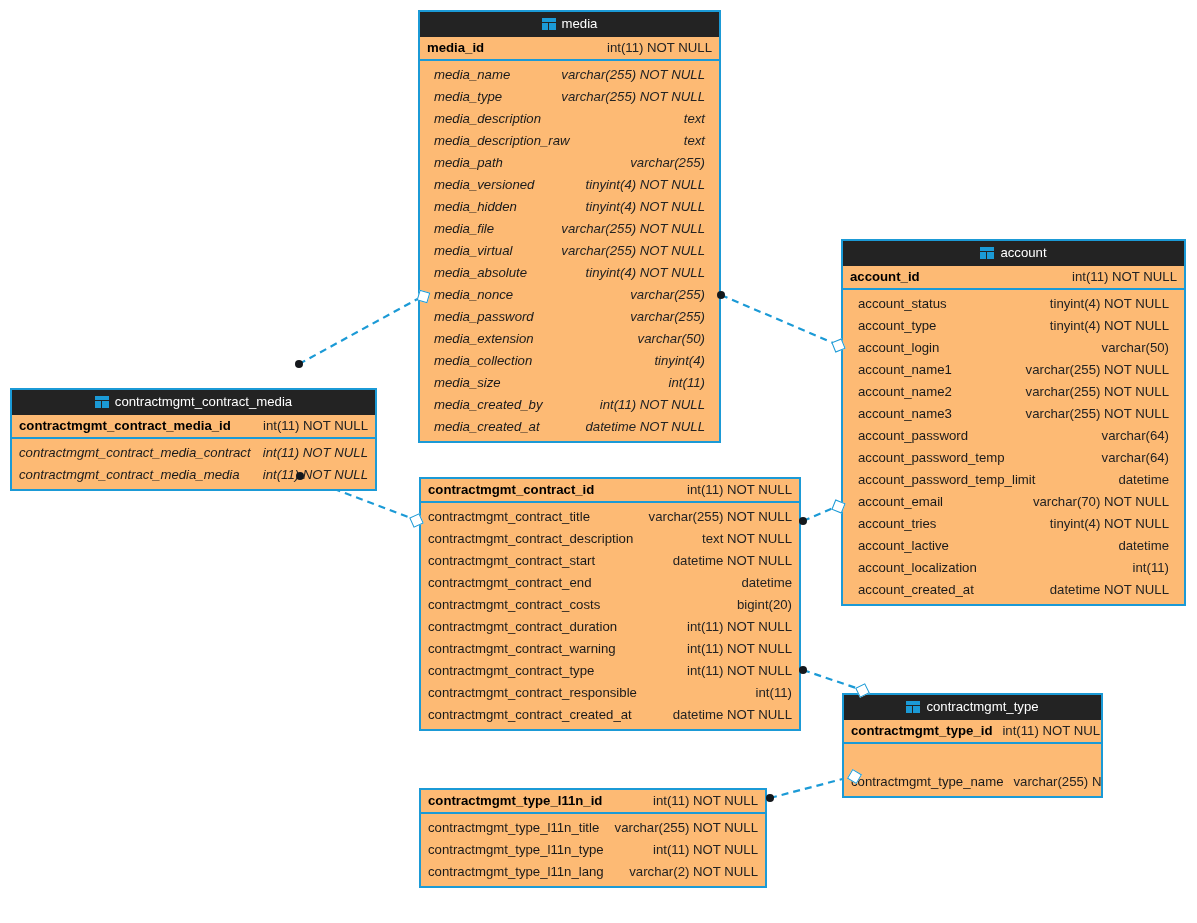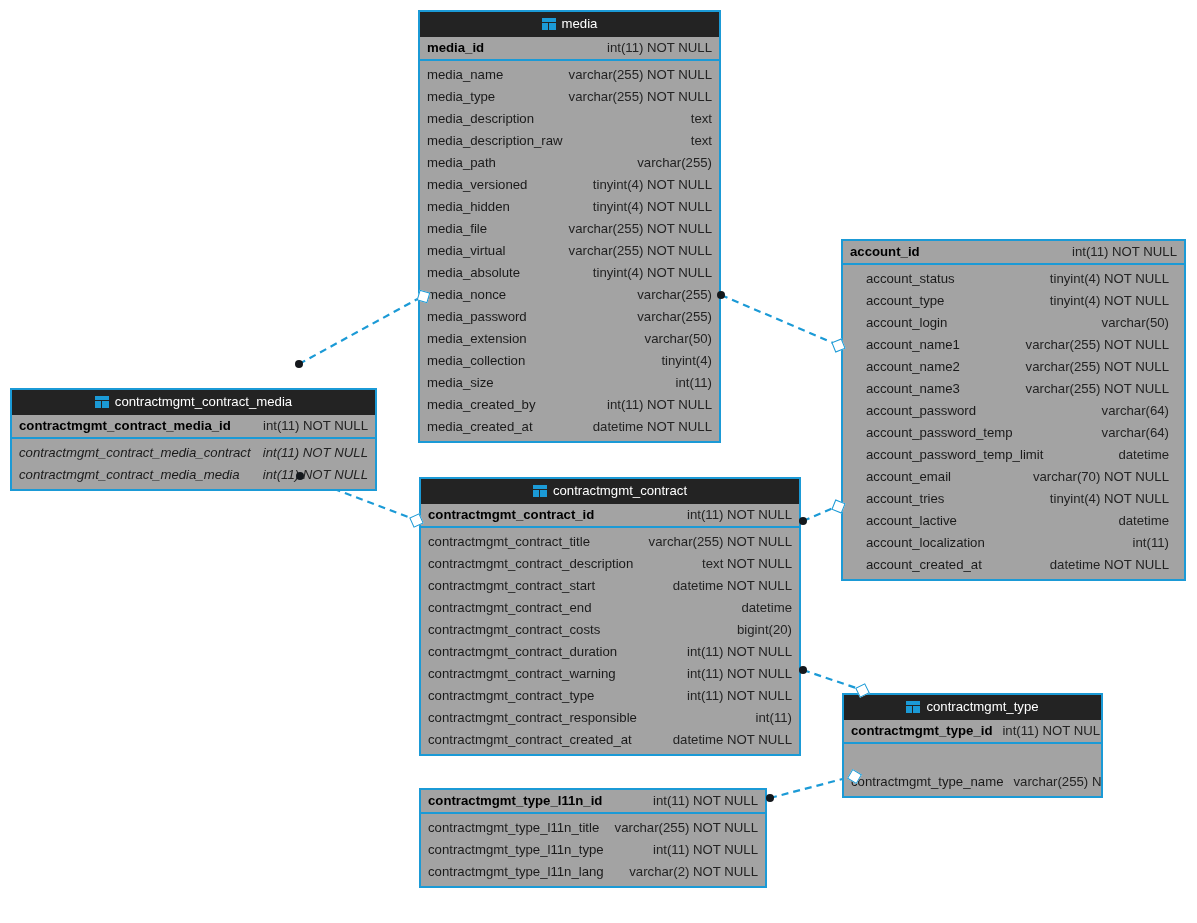--- a/index.html
+++ b/index.html
@@ -25,21 +25,21 @@
     position: absolute;
     left: 0;
     top: 0;
     width: 1197px;
     height: 923px;
     pointer-events: none;
   }
   .entity {
     position: absolute;
     border: 2px solid #1b9ad6;
-    background: #a3a3a3;
+    background: #fdba74;
     box-sizing: border-box;
     font-size: 13.2px;
     overflow: hidden;
     z-index: 2;
   }
   .entity-header {
     background: #232323;
     color: #ffffff;
     text-align: center;
     padding: 4px 6px 5px 6px;
@@ -145,21 +145,21 @@
           <i class="c2"></i>
         </span>
         <span>media</span>
       </div>
       <div class="pk-section">
         <div class="attr-row pk">
           <span class="attr-name">media_id</span>
           <span class="attr-type">int(11) NOT NULL</span>
         </div>
       </div>
-      <div style="padding: 3px 0px;">
+      <div style="padding: 3px 7px; font-style: italic;">
         <div class="attr-row">
           <span class="attr-name">media_name</span>
           <span class="attr-type">varchar(255) NOT NULL</span>
         </div>
         <div class="attr-row">
           <span class="attr-name">media_type</span>
           <span class="attr-type">varchar(255) NOT NULL</span>
         </div>
         <div class="attr-row">
           <span class="attr-name">media_description</span>
@@ -217,27 +217,35 @@
           <span class="attr-name">media_created_by</span>
           <span class="attr-type">int(11) NOT NULL</span>
         </div>
         <div class="attr-row">
           <span class="attr-name">media_created_at</span>
           <span class="attr-type">datetime NOT NULL</span>
         </div>
       </div>
     </div>
     <div class="entity" style="left: 841px; top: 239px; width: 345px;">
+      <div class="entity-header">
+        <span class="tbl-icon">
+          <i class="bar"></i>
+          <i class="c1"></i>
+          <i class="c2"></i>
+        </span>
+        <span>account</span>
+      </div>
       <div class="pk-section">
         <div class="attr-row pk">
           <span class="attr-name">account_id</span>
           <span class="attr-type">int(11) NOT NULL</span>
         </div>
       </div>
-      <div style="padding: 3px 8px; margin-left: 8px;">
+      <div style="padding: 3px 8px;">
         <div class="attr-row">
           <span class="attr-name">account_status</span>
           <span class="attr-type">tinyint(4) NOT NULL</span>
         </div>
         <div class="attr-row">
           <span class="attr-name">account_type</span>
           <span class="attr-type">tinyint(4) NOT NULL</span>
         </div>
         <div class="attr-row">
           <span class="attr-name">account_login</span>
@@ -309,28 +317,20 @@
           <span class="attr-name">contractmgmt_contract_media_contract</span>
           <span class="attr-type">int(11) NOT NULL</span>
         </div>
         <div class="attr-row">
           <span class="attr-name">contractmgmt_contract_media_media</span>
           <span class="attr-type">int(11) NOT NULL</span>
         </div>
       </div>
     </div>
     <div class="entity" style="left: 419px; top: 477px; width: 382px;">
-      <div class="entity-header">
-        <span class="tbl-icon">
-          <i class="bar"></i>
-          <i class="c1"></i>
-          <i class="c2"></i>
-        </span>
-        <span>contractmgmt_contract</span>
-      </div>
       <div class="pk-section">
         <div class="attr-row pk">
           <span class="attr-name">contractmgmt_contract_id</span>
           <span class="attr-type">int(11) NOT NULL</span>
         </div>
       </div>
       <div style="padding: 3px 0px; border-radius: 17px;">
         <div class="attr-row">
           <span class="attr-name">contractmgmt_contract_title</span>
           <span class="attr-type">varchar(255) NOT NULL</span>

